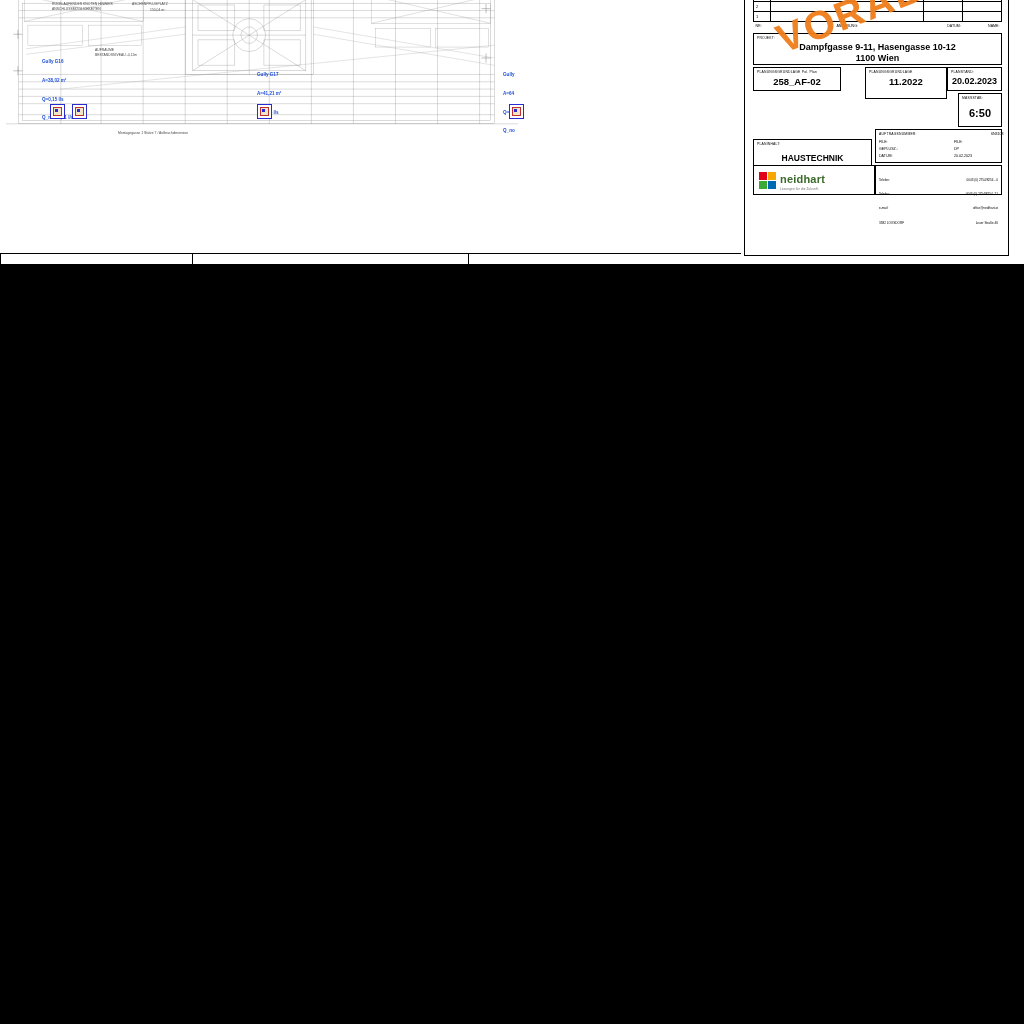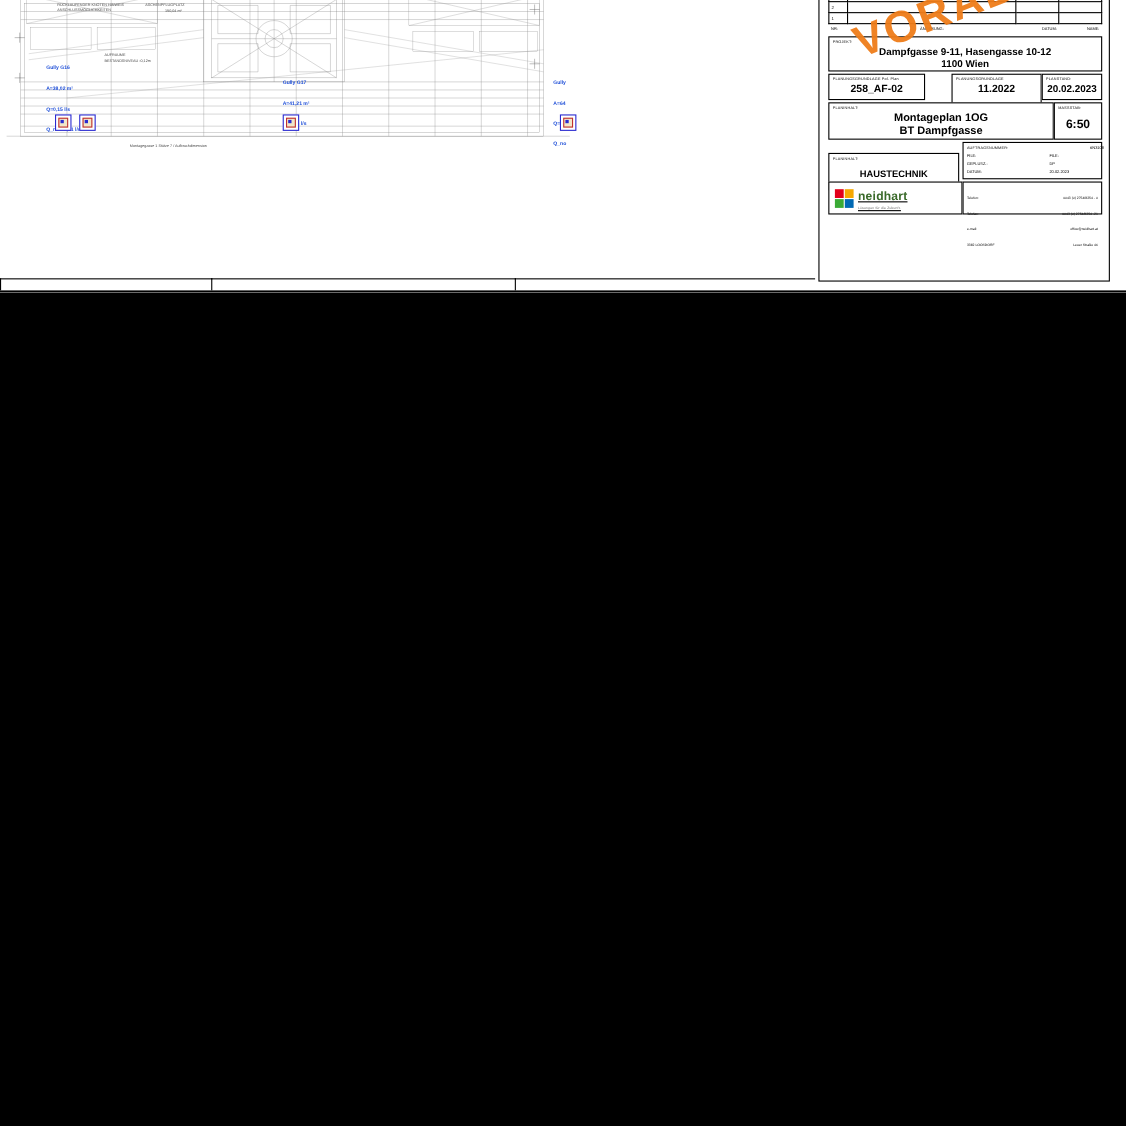--- a/index.html
+++ b/index.html
@@ -373,46 +373,41 @@
       </div>
       <div class="boxed" style="left:120px; top:100px; width:82px; height:32px;">
         <span class="tiny-cap">PLANUNGSGRUNDLAGE</span>
         <div class="big-txt" style="top:8px; font-size:9.5px;">11.2022</div>
       </div>
       <div class="boxed" style="left:202px; top:100px; width:55px; height:24px;">
         <span class="tiny-cap">PLANSTAND:</span>
         <div class="big-txt" style="top:8px; font-size:9px;">20.02.2023</div>
       </div>
 
-      <div class="boxed" style="left:8px; top:126px; width:205px; height:34px;">
-        <span class="tiny-cap">PLANINHALT:</span>
-        <div class="big-txt" style="top:8px;  font-size:10px;">Montageplan 1OG</div>
-        <div class="big-txt" style="top:20px; font-size:10px;">BT Dampfgasse</div>
-      </div>
       <div class="boxed" style="left:213px; top:126px; width:44px; height:34px;">
         <span class="tiny-cap">MASSSTAB:</span>
         <div class="big-txt" style="top:13px; font-size:11px;">6:50</div>
       </div>
 
       <div class="boxed" style="left:8px; top:172px; width:119px; height:34px;">
         <span class="tiny-cap">PLANINHALT:</span>
         <div class="big-txt" style="top:13px; font-size:8.5px;">HAUSTECHNIK</div>
       </div>
       <div class="boxed" style="left:130px; top:162px; width:127px; height:34px;">
         <span class="tiny-cap">AUFTRAGSNUMMER:</span>
         <span class="field-val" style="left:115px; top:2px;">6N3108</span>
         <span class="field-val" style="left:3px;  top:10px;">FILE:</span>
         <span class="field-val" style="left:78px; top:10px;">FILE:</span>
         <span class="field-val" style="left:3px;  top:17px;">GEPLUSZ.:</span>
         <span class="field-val" style="left:78px; top:17px;">DP</span>
         <span class="field-val" style="left:3px;  top:24px;">DATUM:</span>
         <span class="field-val" style="left:78px; top:24px;">20.02.2023</span>
       </div>
 
-      <div class="logo-box" style="left:8px; top:198px; width:122px; height:30px;text-decoration:underline;">
+      <div class="logo-box" style="left:8px; top:198px; width:122px; height:30px;">
         <span class="logo-mark">
           <i style="background:#e2001a;"></i>
           <i style="background:#f6a800;"></i>
           <i style="background:#3aaa35;"></i>
           <i style="background:#0069b4;"></i>
         </span>
         <span>
           <span class="logo-text">neidhart</span>
           <span class="logo-sub" style="display:block;">Lösungen für die Zukunft.</span>
         </span>

